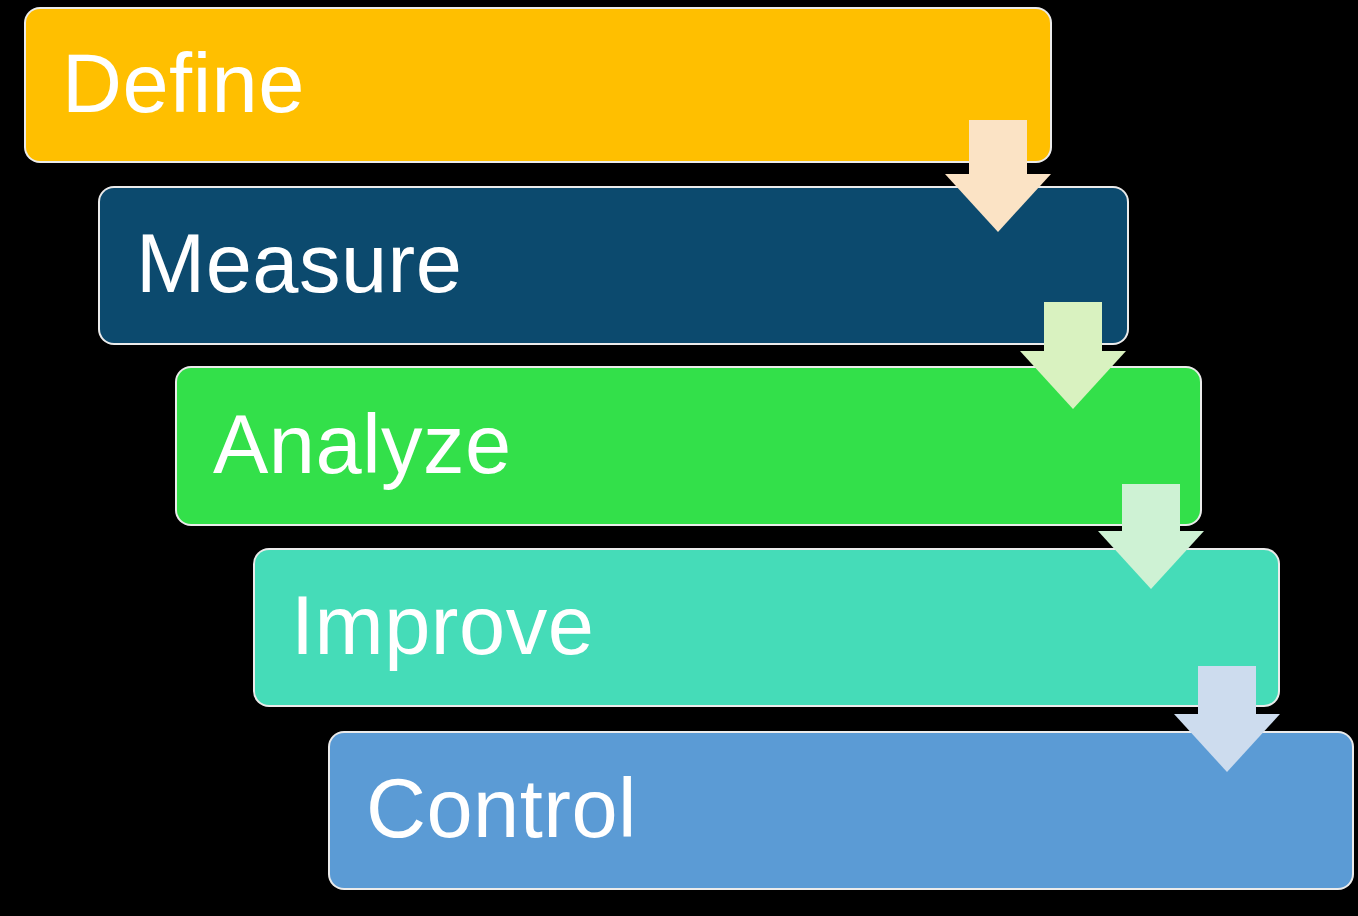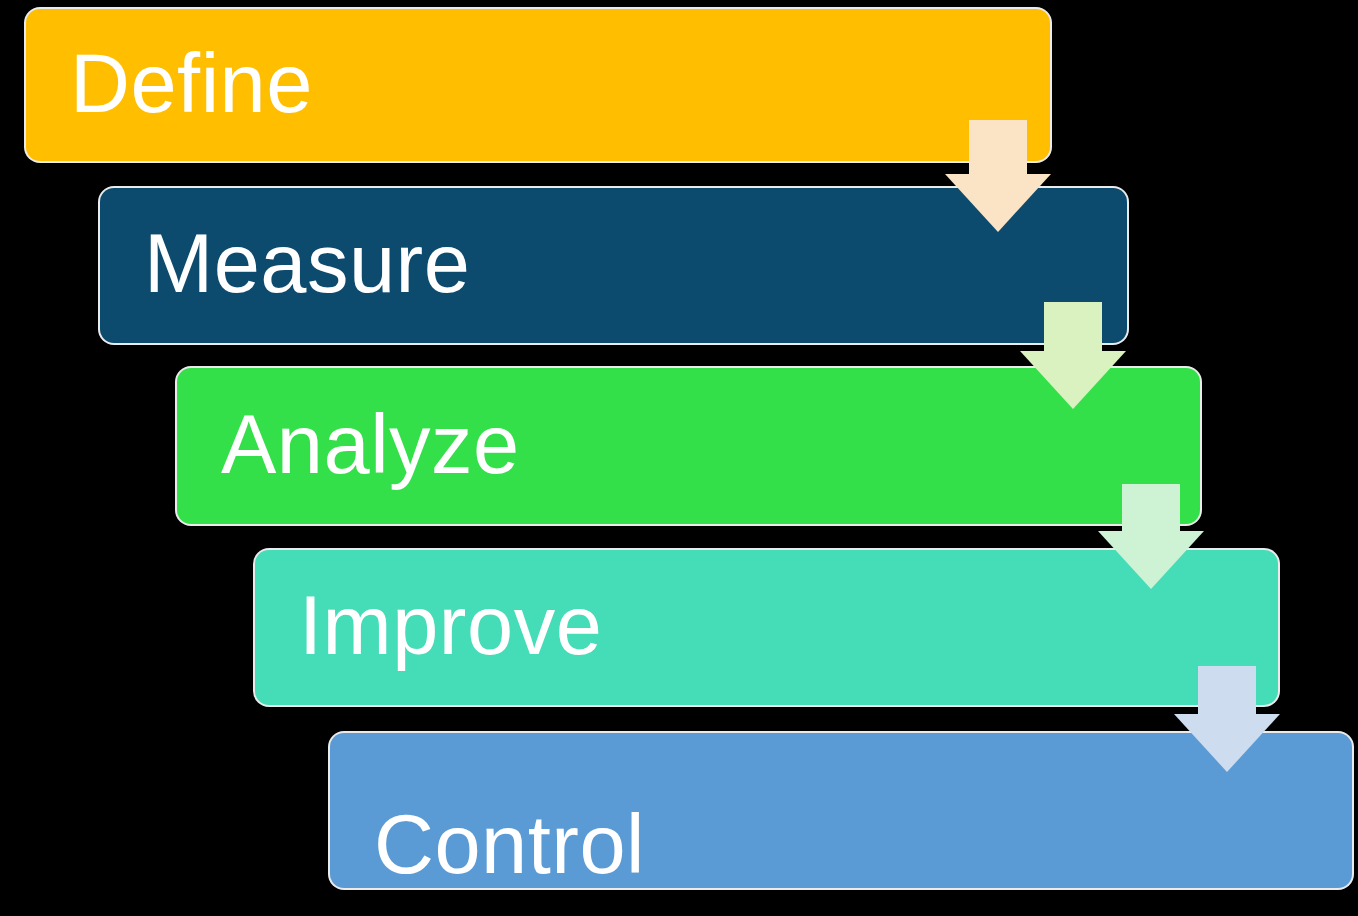--- a/index.html
+++ b/index.html
@@ -21,21 +21,20 @@
 
   
   .stage {
     position: absolute;
     box-sizing: border-box;
     border-radius: 14px;
     box-shadow: 0 0 0 2px rgba(255,255,255,0.92);
     display: flex;
     align-items: center;
     z-index: 2;
-    padding-left: 8px;
   }
   .stage-label {
     color: #ffffff;
     font-family: "Liberation Sans", sans-serif;
     font-size: 83px;
     font-weight: 400;
     line-height: 1;
     letter-spacing: 0.5px;
     white-space: nowrap;
     padding-left: 36px;
@@ -81,21 +80,21 @@
   </div>
 
   <div class="stage" id="stage-analyze" style="left: 177px; top: 368px; width: 1023px; height: 156px; background: rgb(51, 224, 74);">
     <span class="stage-label">Analyze</span>
   </div>
 
   <div class="stage" id="stage-improve" style="left: 255px; top: 550px; width: 1023px; height: 155px; background: rgb(69, 220, 184);">
     <span class="stage-label">Improve</span>
   </div>
 
-  <div class="stage" id="stage-control" style="left: 330px; top: 733px; width: 1022px; height: 155px; background: rgb(91, 155, 213); align-items: flex-end;">
+  <div class="stage" id="stage-control" style="left: 330px; top: 733px; width: 1022px; height: 155px; background: rgb(91, 155, 213);">
     <span class="stage-label">Control</span>
   </div>
 
   <div class="arrow" id="arrow-0" style="left: 945px; top: 120px; width: 106px; height: 112px;">
     <div class="arrow-shaft" style="width: 58px; height: 54px; background: rgb(251, 227, 197);"></div>
     <div class="arrow-head" style="border-left-width: 53px; border-right-width: 53px; border-top: 58px solid rgb(251, 227, 197);"></div>
   </div>
 
   <div class="arrow" id="arrow-1" style="left: 1020px; top: 302px; width: 106px; height: 107px;">
     <div class="arrow-shaft" style="width: 58px; height: 49px; background: rgb(217, 242, 192);"></div>

